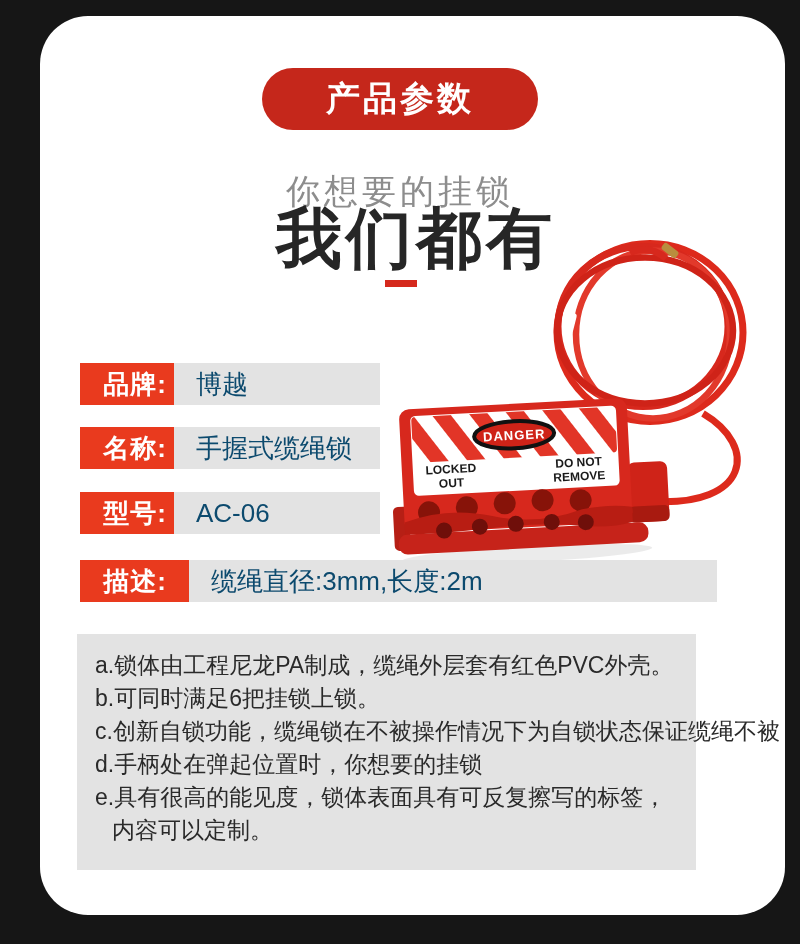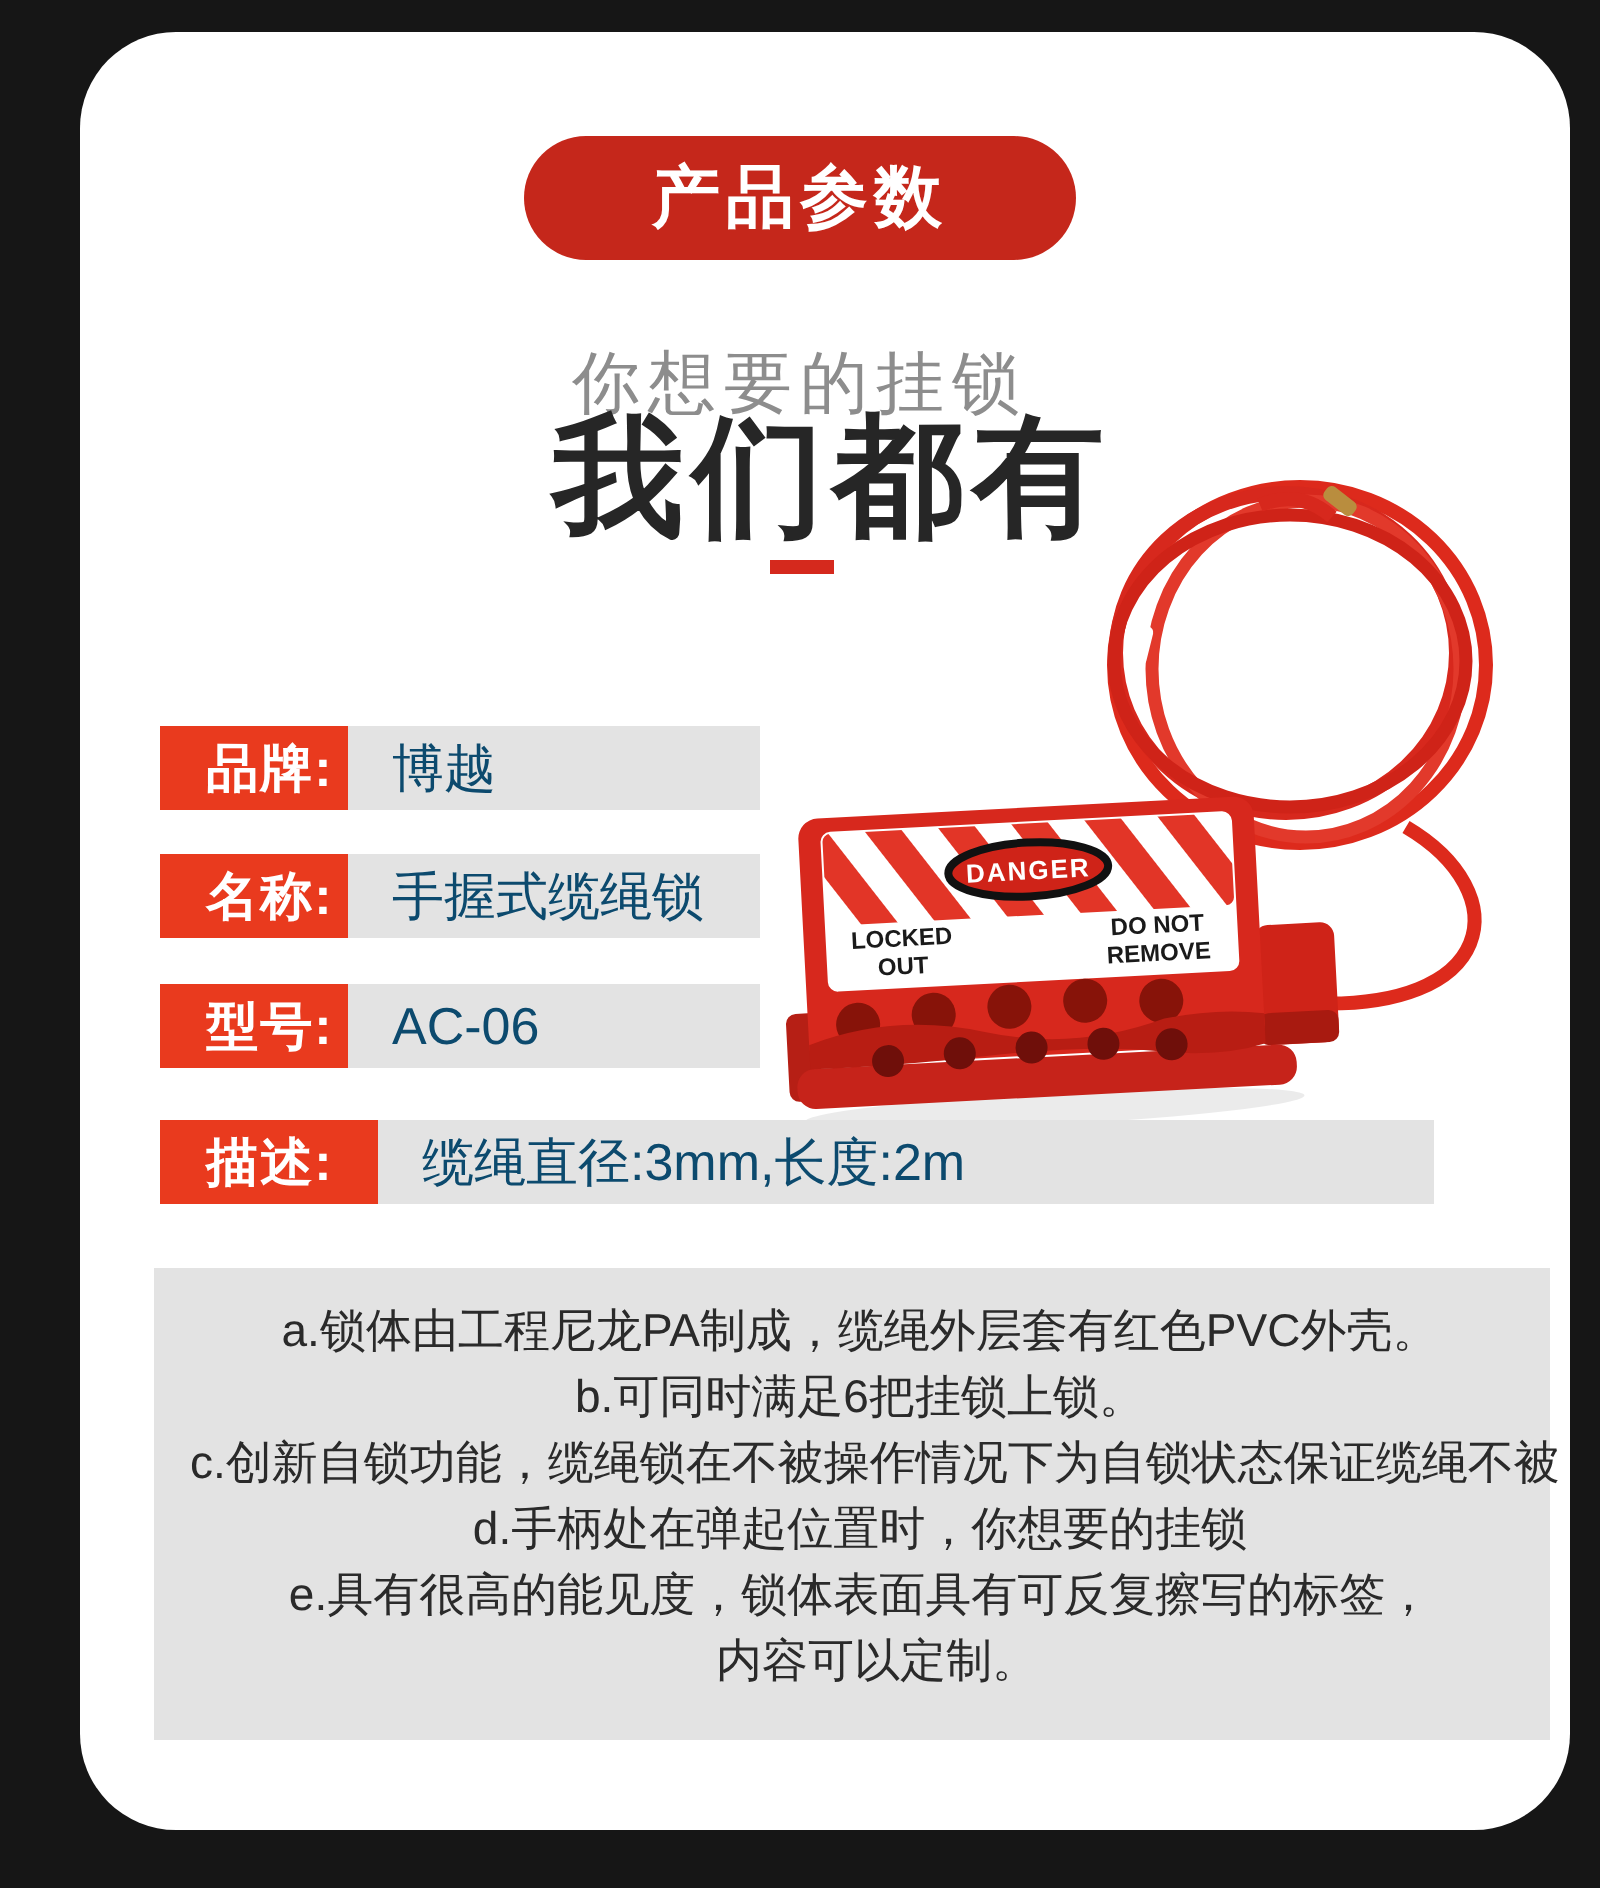--- a/index.html
+++ b/index.html
@@ -39,22 +39,22 @@
   }
   .param-row .val{
     position:absolute;left:94px;top:0;width:206px;height:42px;background:#e3e3e3;
     color:#0c4a6e;font-size:26px;display:flex;align-items:center;
     padding-left:22px;box-sizing:border-box;white-space:nowrap;
   }
   .param-row.wide .val{width:528px;margin-left:15px;}
   .row0{top:347px;} .row1{top:411px;} .row2{top:476px;} .row3{top:544px;}
   
   .features{
-    position:absolute;left:37px;top:618px;width:698px;height:236px;
-    background:#e3e3e3;box-sizing:border-box;padding:15px 10px 0 18px;text-align:center;
+    position:absolute;left:37px;top:618px;width:619px;height:236px;
+    background:#e3e3e3;box-sizing:border-box;padding:15px 10px 0 18px;
   }
   .feature-line{
     color:#2a2a2a;font-size:23px;line-height:33px;white-space:nowrap;
   }
   .feature-line.indent{padding-left:17px;}
   
   .product{position:absolute;left:335px;top:202px;width:385px;height:400px;}
 </style>
 </head>
 <body>

